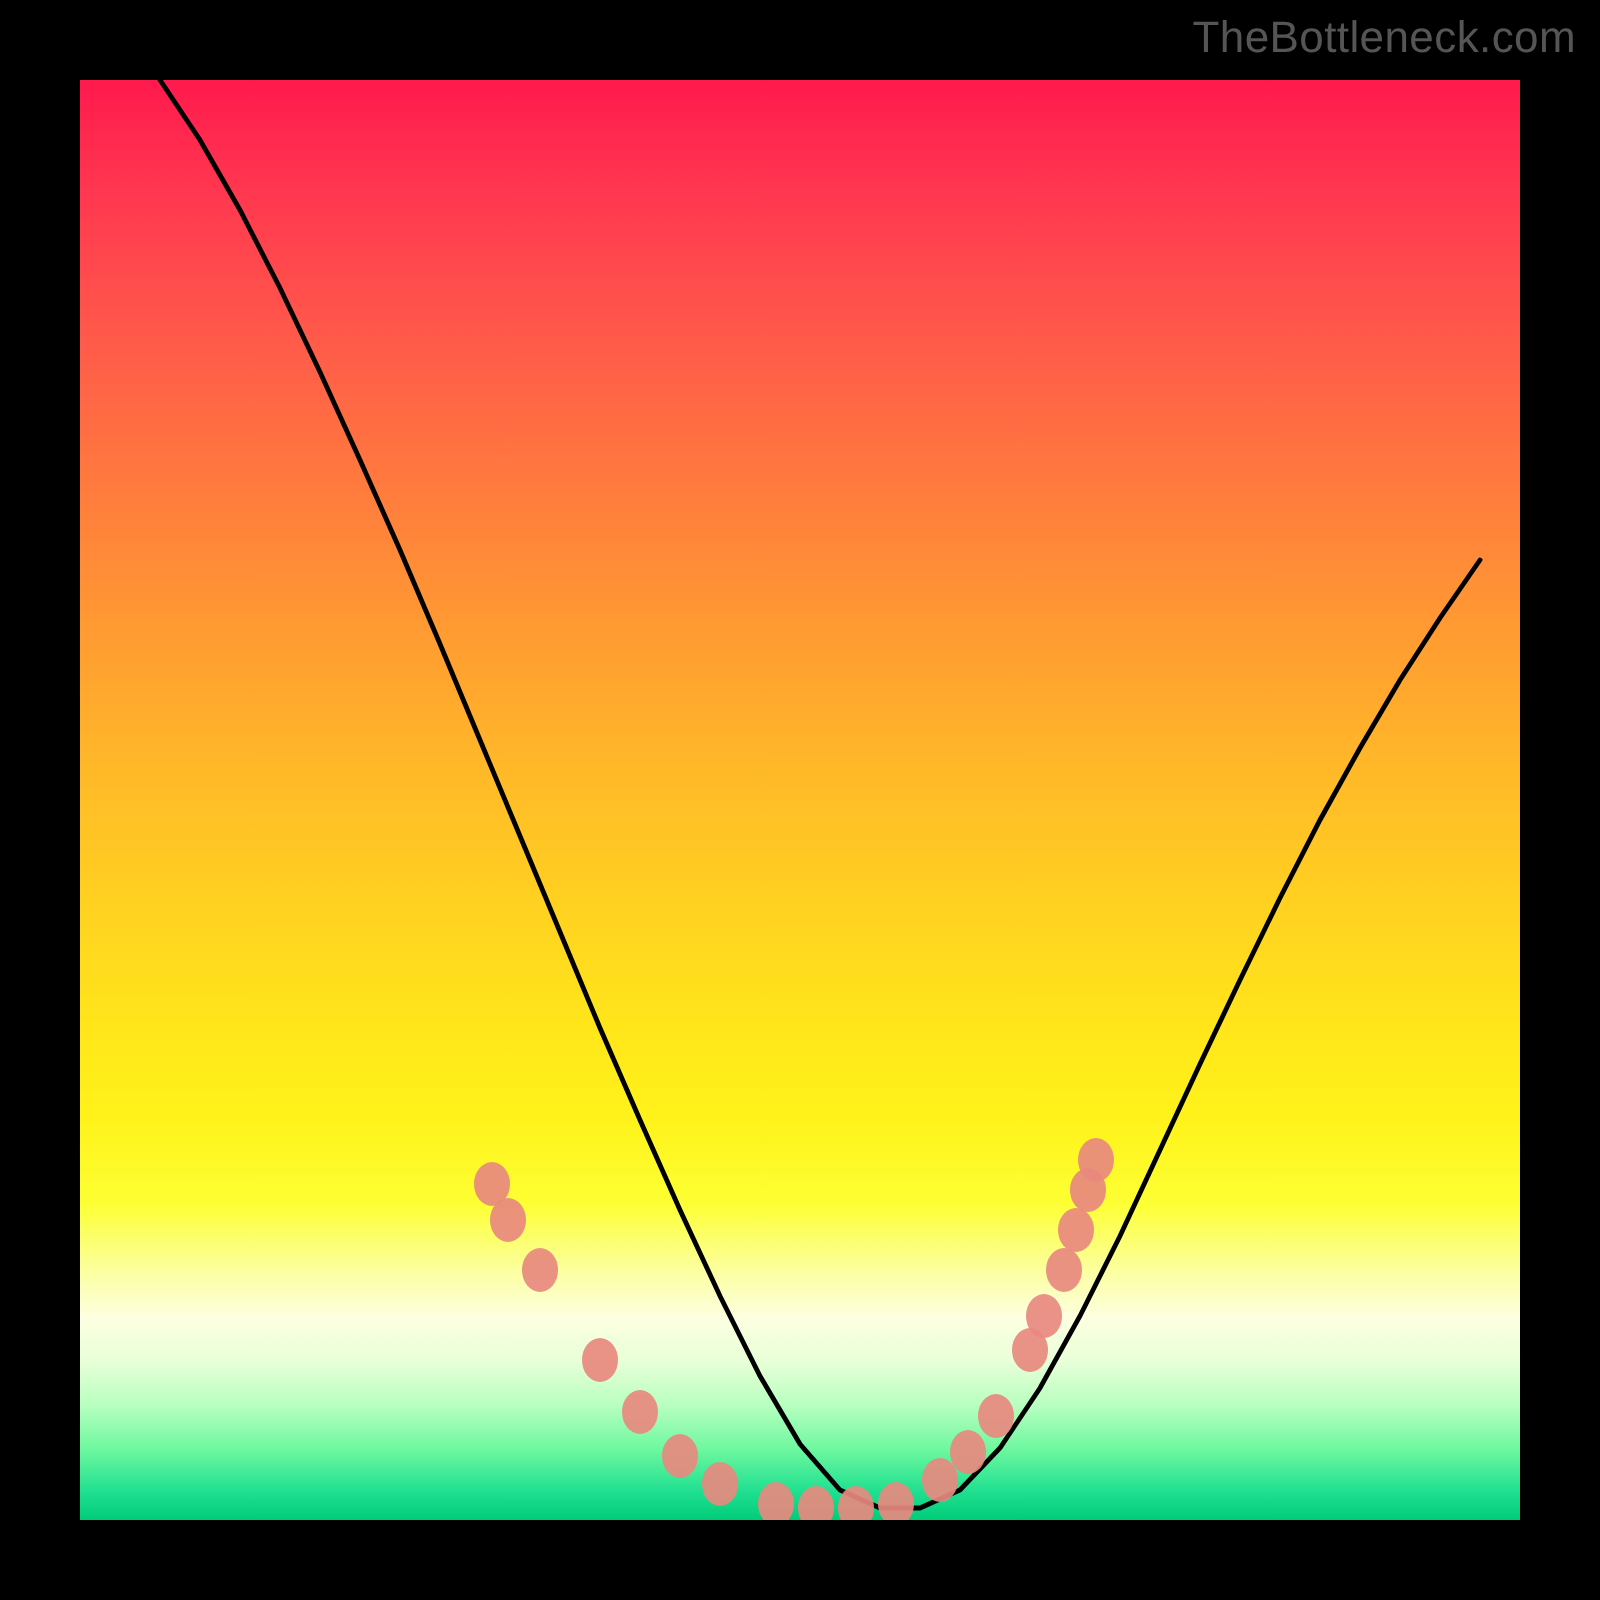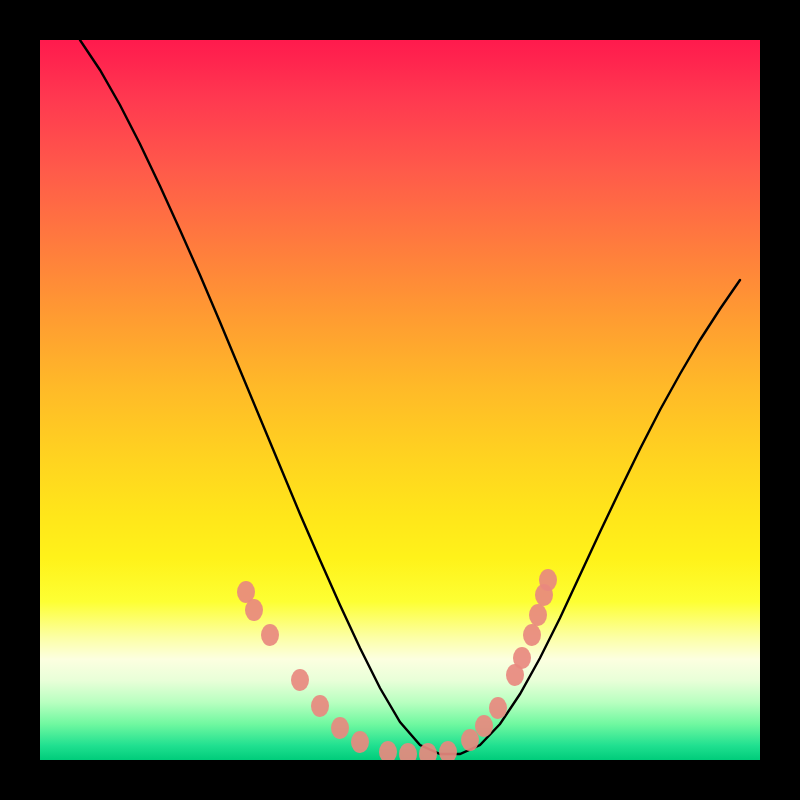--- a/index.html
+++ b/index.html
@@ -58,20 +58,21 @@
     left: 0;
     top: 0;
     width: 720px;
     height: 720px;
   }
 </style>
 </head>
 <body>
 
 <div class="frame">
+  <div class="watermark">TheBottleneck.com</div>
   <div class="plot">
     <svg class="curve" viewBox="0 0 720 720">
       <path id="curve-path" fill="none" stroke="#000000" stroke-width="2.4" stroke-linecap="round" d="M40 0 L60 30 L80 65 L100 104 L120 146 L140 190 L160 235 L180 282 L200 330 L220 378 L240 426 L260 474 L280 520 L300 565 L320 608 L340 648 L360 682 L380 705 L400 714 L420 714 L440 705 L460 684 L480 654 L500 618 L520 578 L540 535 L560 492 L580 450 L600 409 L620 370 L640 334 L660 300 L680 269 L700 240"></path>
       <g id="markers">
           <ellipse cx="206" cy="552" rx="9" ry="11" fill="#e8897f" fill-opacity="0.92"></ellipse>
           <ellipse cx="214" cy="570" rx="9" ry="11" fill="#e8897f" fill-opacity="0.92"></ellipse>
           <ellipse cx="230" cy="595" rx="9" ry="11" fill="#e8897f" fill-opacity="0.92"></ellipse>
           <ellipse cx="260" cy="640" rx="9" ry="11" fill="#e8897f" fill-opacity="0.92"></ellipse>
           <ellipse cx="280" cy="666" rx="9" ry="11" fill="#e8897f" fill-opacity="0.92"></ellipse>
           <ellipse cx="300" cy="688" rx="9" ry="11" fill="#e8897f" fill-opacity="0.92"></ellipse>

